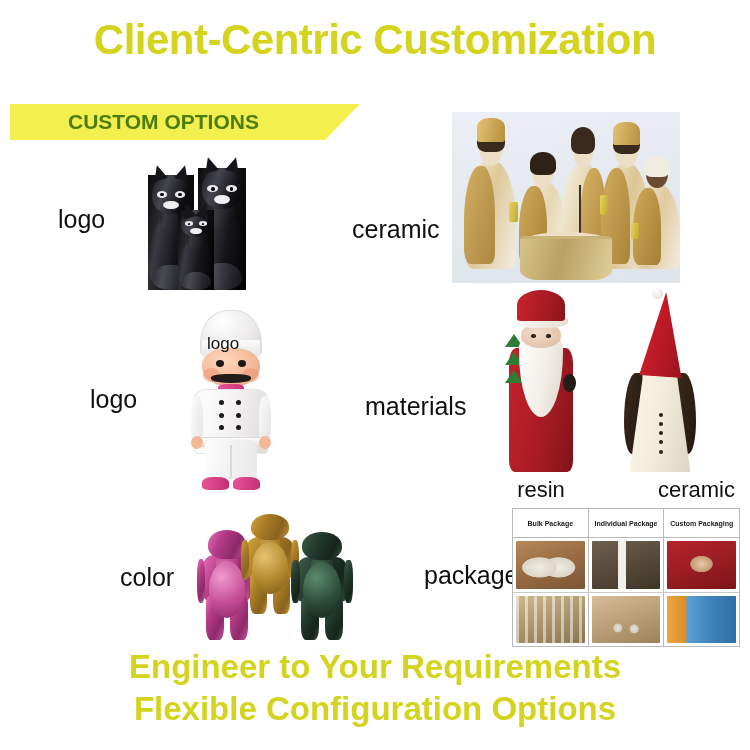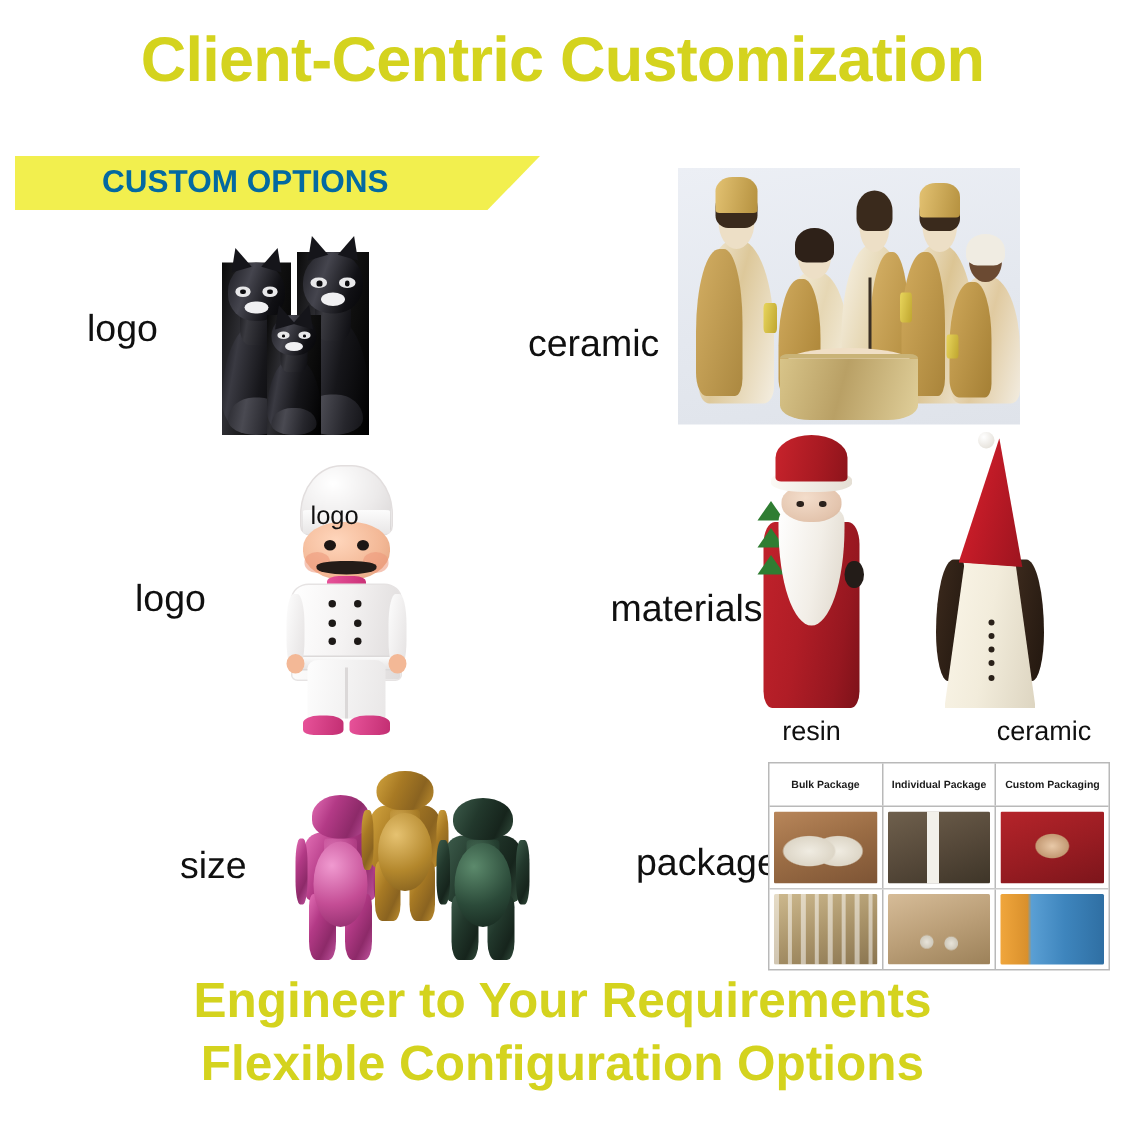--- a/index.html
+++ b/index.html
@@ -27,34 +27,34 @@
   
   .ribbon {
     position: absolute; left: 10px; top: 104px;
     width: 350px; height: 36px;
     background: #f2ef4e;
     -webkit-clip-path: polygon(0 0, 100% 0, 90% 100%, 0 100%);
     clip-path: polygon(0 0, 100% 0, 90% 100%, 0 100%);
   }
   .ribbon-label {
     position: absolute; left: 68px; top: 110px;
-    font-size: 21px; font-weight: bold; color: #0369a1;
+    font-size: 21px; font-weight: bold; color: #4d7c0f;
     letter-spacing: 0px;
     text-align: right;
   }
 
   
   .rowlabel {
     position: absolute;
     font-size: 25px; color: #101010;
     white-space: nowrap;
   }
   .sublabel {
     position: absolute;
-    font-size: 18px; color: #101010;
+    font-size: 22px; color: #101010;
     white-space: nowrap; text-align: center;
   }
 
   
   .fig { position: absolute; }
 
   
   #cats-img { left: 148px; top: 155px; width: 110px; height: 135px; }
   .cat {
     position: absolute; bottom: 0;
@@ -587,21 +587,21 @@
     <div class="chef-arm r">
         <div class="chef-hand"></div>
       </div>
     <div class="chef-legs">
         <div class="chef-leg-split"></div>
       </div>
     <div class="chef-shoe l"></div>
     <div class="chef-shoe r"></div>
   </div>
 
-  <div class="rowlabel" style="left:365px; top:392px;margin-left:42px;">materials</div>
+  <div class="rowlabel" style="left:365px; top:392px;">materials</div>
 
   <div class="fig" id="santa-resin">
     <div class="sr-body"></div>
     <div class="sr-tree">
       <span style="top:0;"></span>
       <span style="top:28%;"></span>
       <span style="top:56%;"></span>
     </div>
     <div class="sr-hand"></div>
     <div class="sr-beard"></div>
@@ -623,21 +623,21 @@
     <div class="sc-btn" style="bottom:30%;"></div>
     <div class="sc-btn" style="bottom:25%;"></div>
     <div class="sc-btn" style="bottom:20%;"></div>
     <div class="sc-btn" style="bottom:15%;"></div>
     <div class="sc-btn" style="bottom:10%;"></div>
     <div class="sc-hat"></div>
     <div class="sc-pom"></div>
   </div>
   <div class="sublabel" style="left:658px; top:477px; width:76px;">ceramic</div>
 
-  <div class="rowlabel" style="left:120px; top:563px;">size</div>
+  <div class="rowlabel" style="left:120px; top:563px;">color</div>
 
   <div class="fig" id="astro-img">
     <div class="astro" id="astro-pink">
       <div class="a-torso pink"></div>
       <div class="a-pack pink2"></div>
       <div class="a-arm l pink"></div>
       <div class="a-arm r pink"></div>
       <div class="a-leg l pink"></div>
       <div class="a-leg r pink"></div>
       <div class="a-helm pink"></div>

